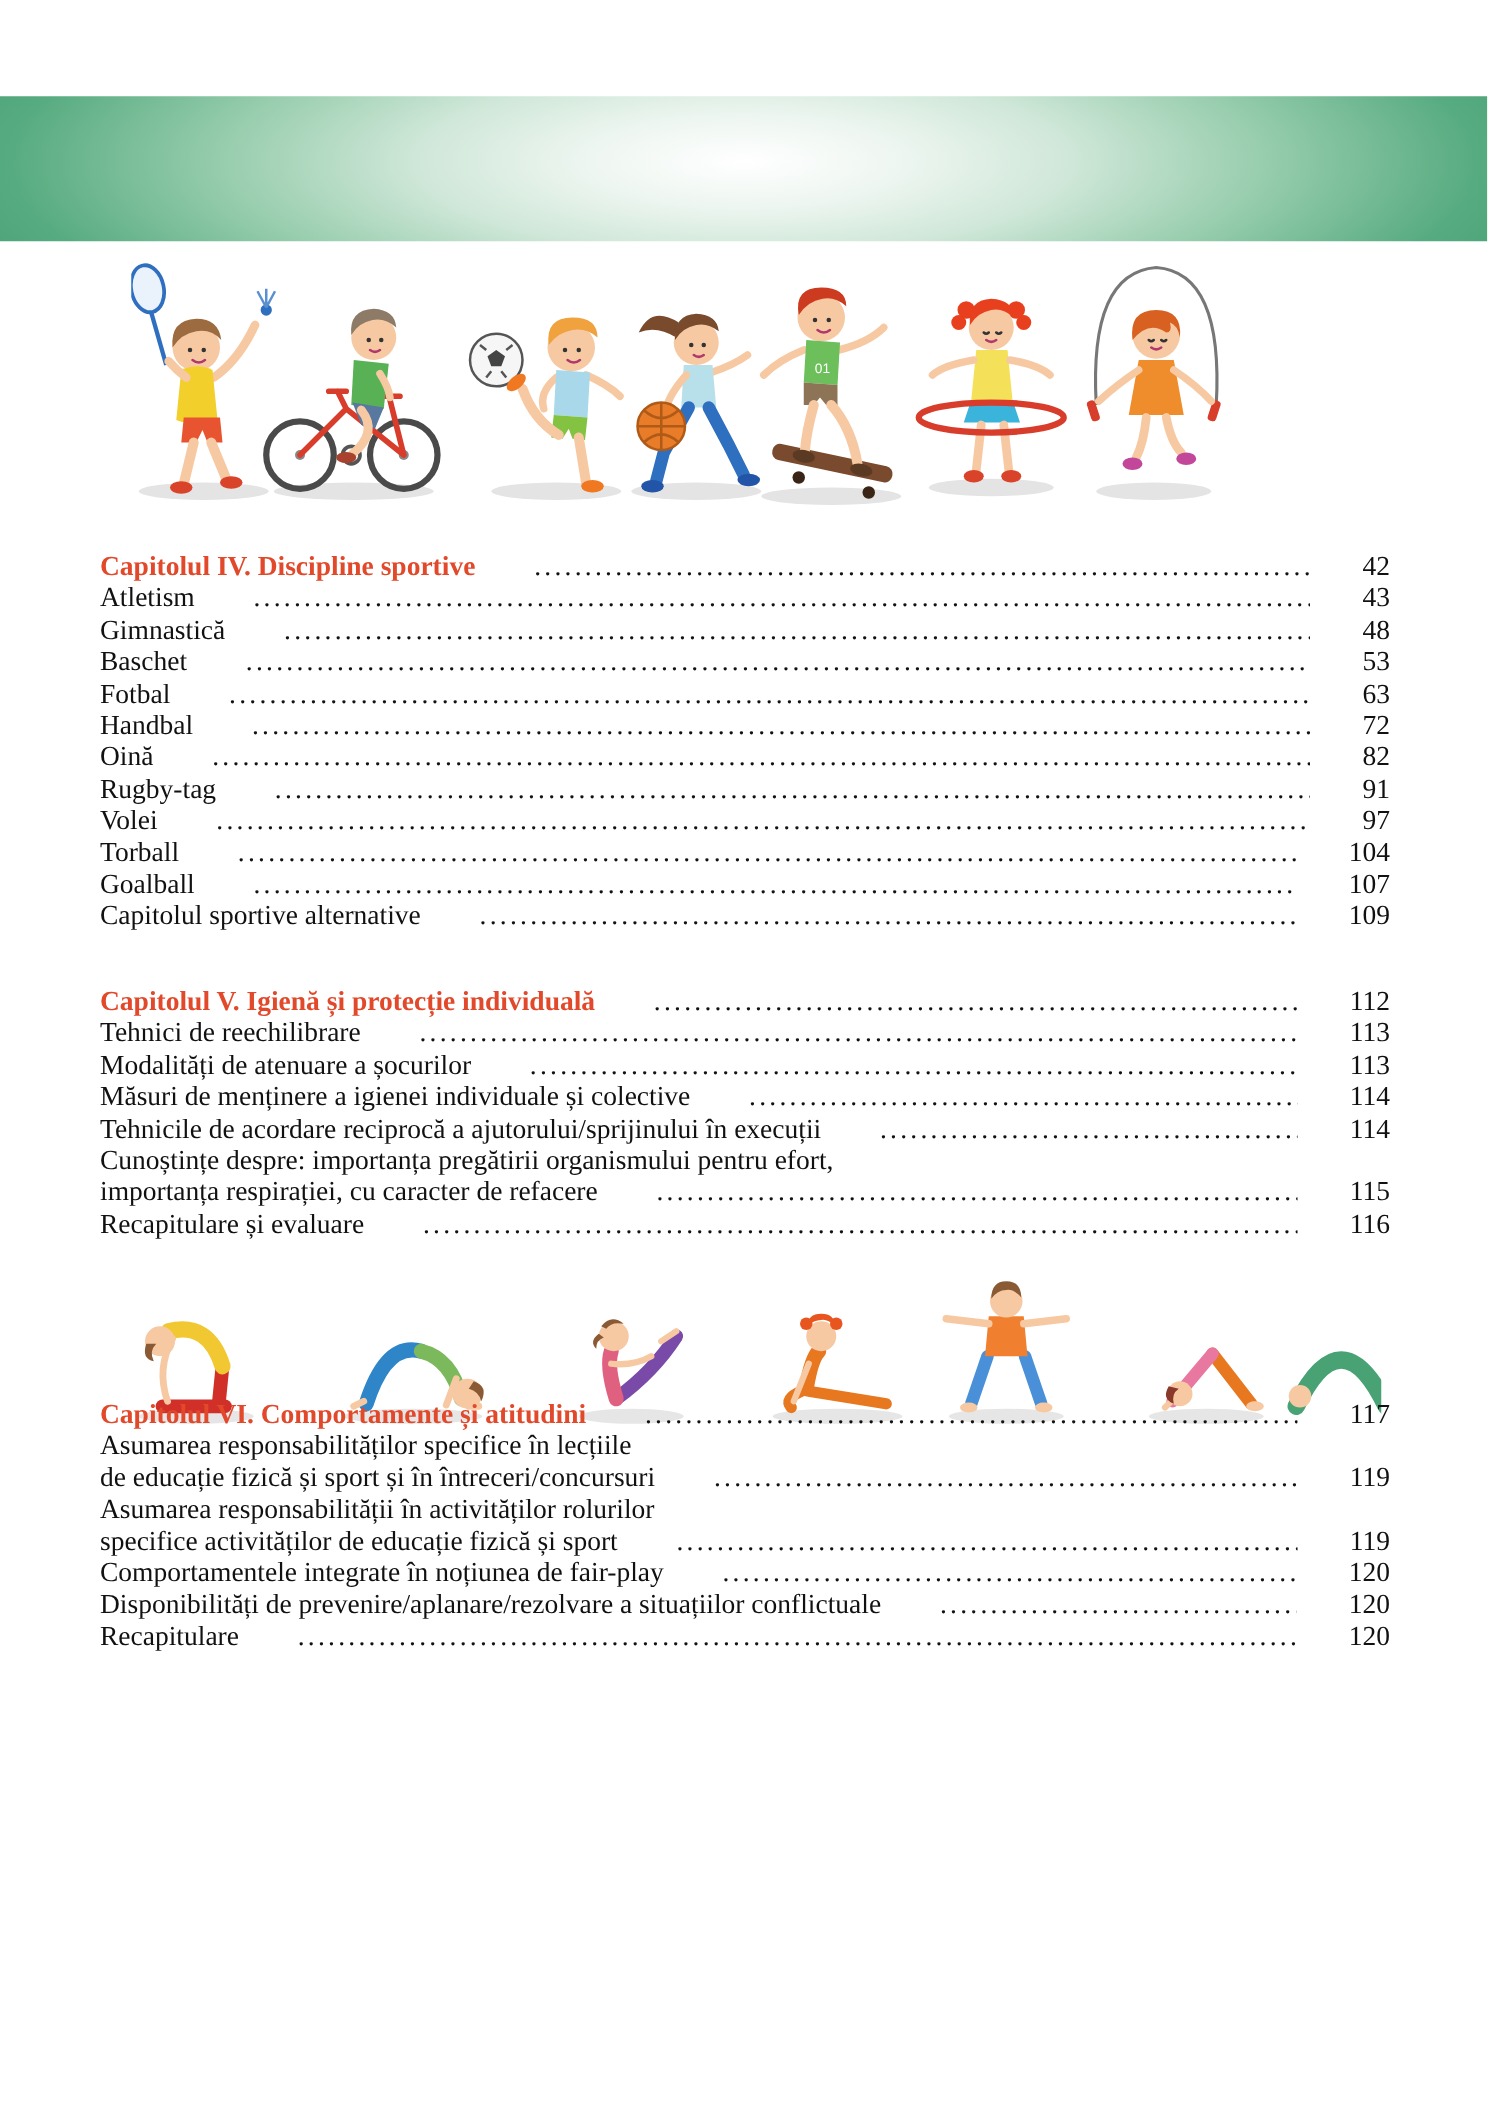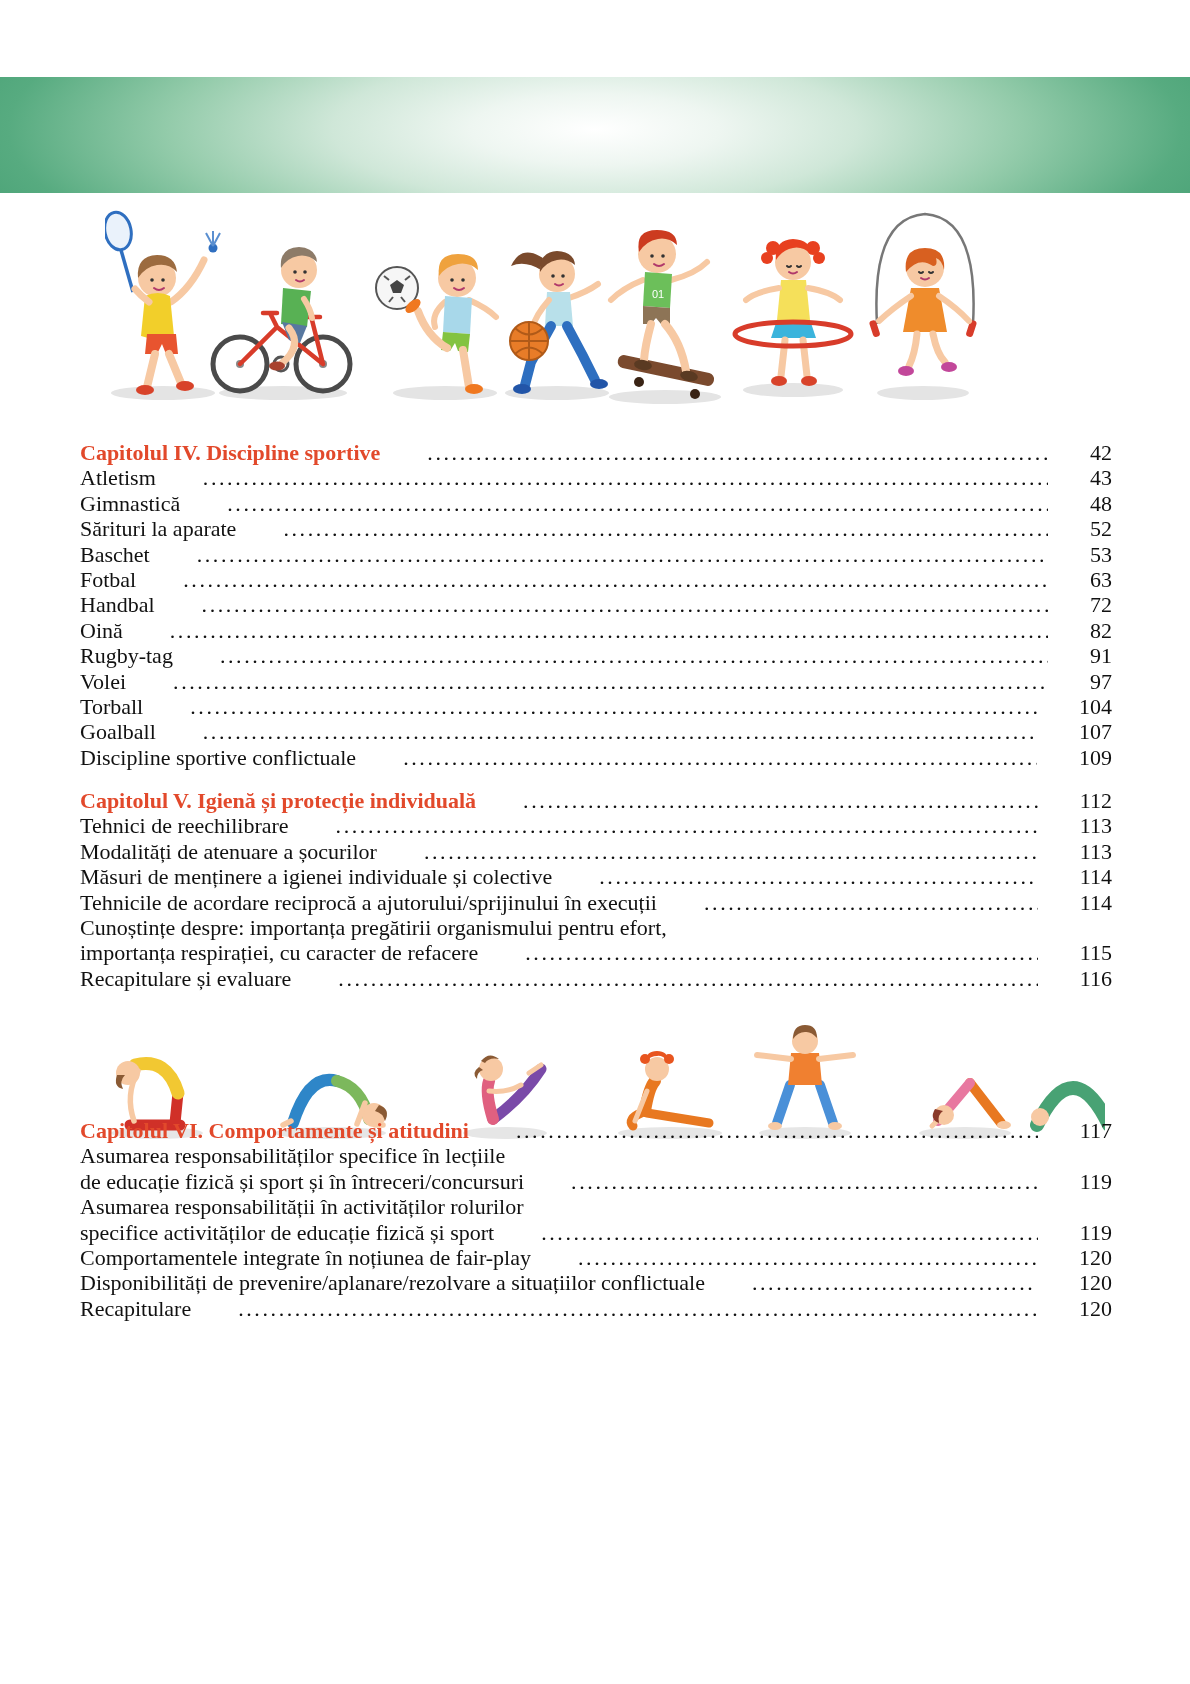--- a/index.html
+++ b/index.html
@@ -210,25 +210,20 @@
         <span class="toc-text">Atletism</span>
         <span class="leader"></span>
         <span class="toc-page">43</span>
       </div>
       <div class="toc-row">
         <span class="toc-text">Gimnastică</span>
         <span class="leader"></span>
         <span class="toc-page">48</span>
       </div>
       <div class="toc-row">
-        <span class="toc-text">Sărituri la aparate</span>
-        <span class="leader"></span>
-        <span class="toc-page">52</span>
-      </div>
-      <div class="toc-row">
         <span class="toc-text">Baschet</span>
         <span class="leader"></span>
         <span class="toc-page">53</span>
       </div>
       <div class="toc-row">
         <span class="toc-text">Fotbal</span>
         <span class="leader"></span>
         <span class="toc-page">63</span>
       </div>
       <div class="toc-row">
@@ -255,21 +250,21 @@
         <span class="toc-text">Torball</span>
         <span class="leader"></span>
         <span class="toc-page">104</span>
       </div>
       <div class="toc-row">
         <span class="toc-text">Goalball</span>
         <span class="leader"></span>
         <span class="toc-page">107</span>
       </div>
       <div class="toc-row">
-        <span class="toc-text">Discipline sportive conflictuale</span>
+        <span class="toc-text">Capitolul sportive alternative</span>
         <span class="leader"></span>
         <span class="toc-page">109</span>
       </div>
     </div>
   <div class="toc" id="toc-s2">
       <div class="toc-row toc-heading">
         <span class="toc-text">Capitolul V. Igienă și protecție individuală</span>
         <span class="leader"></span>
         <span class="toc-page">112</span>
       </div>

